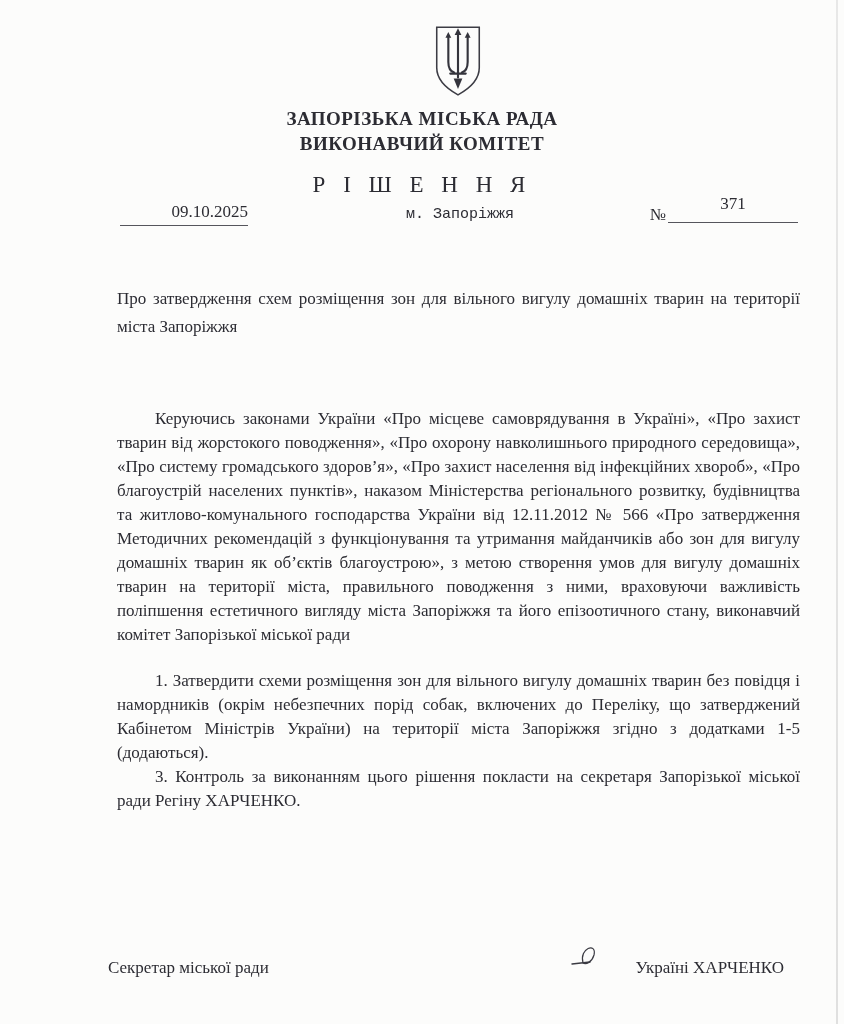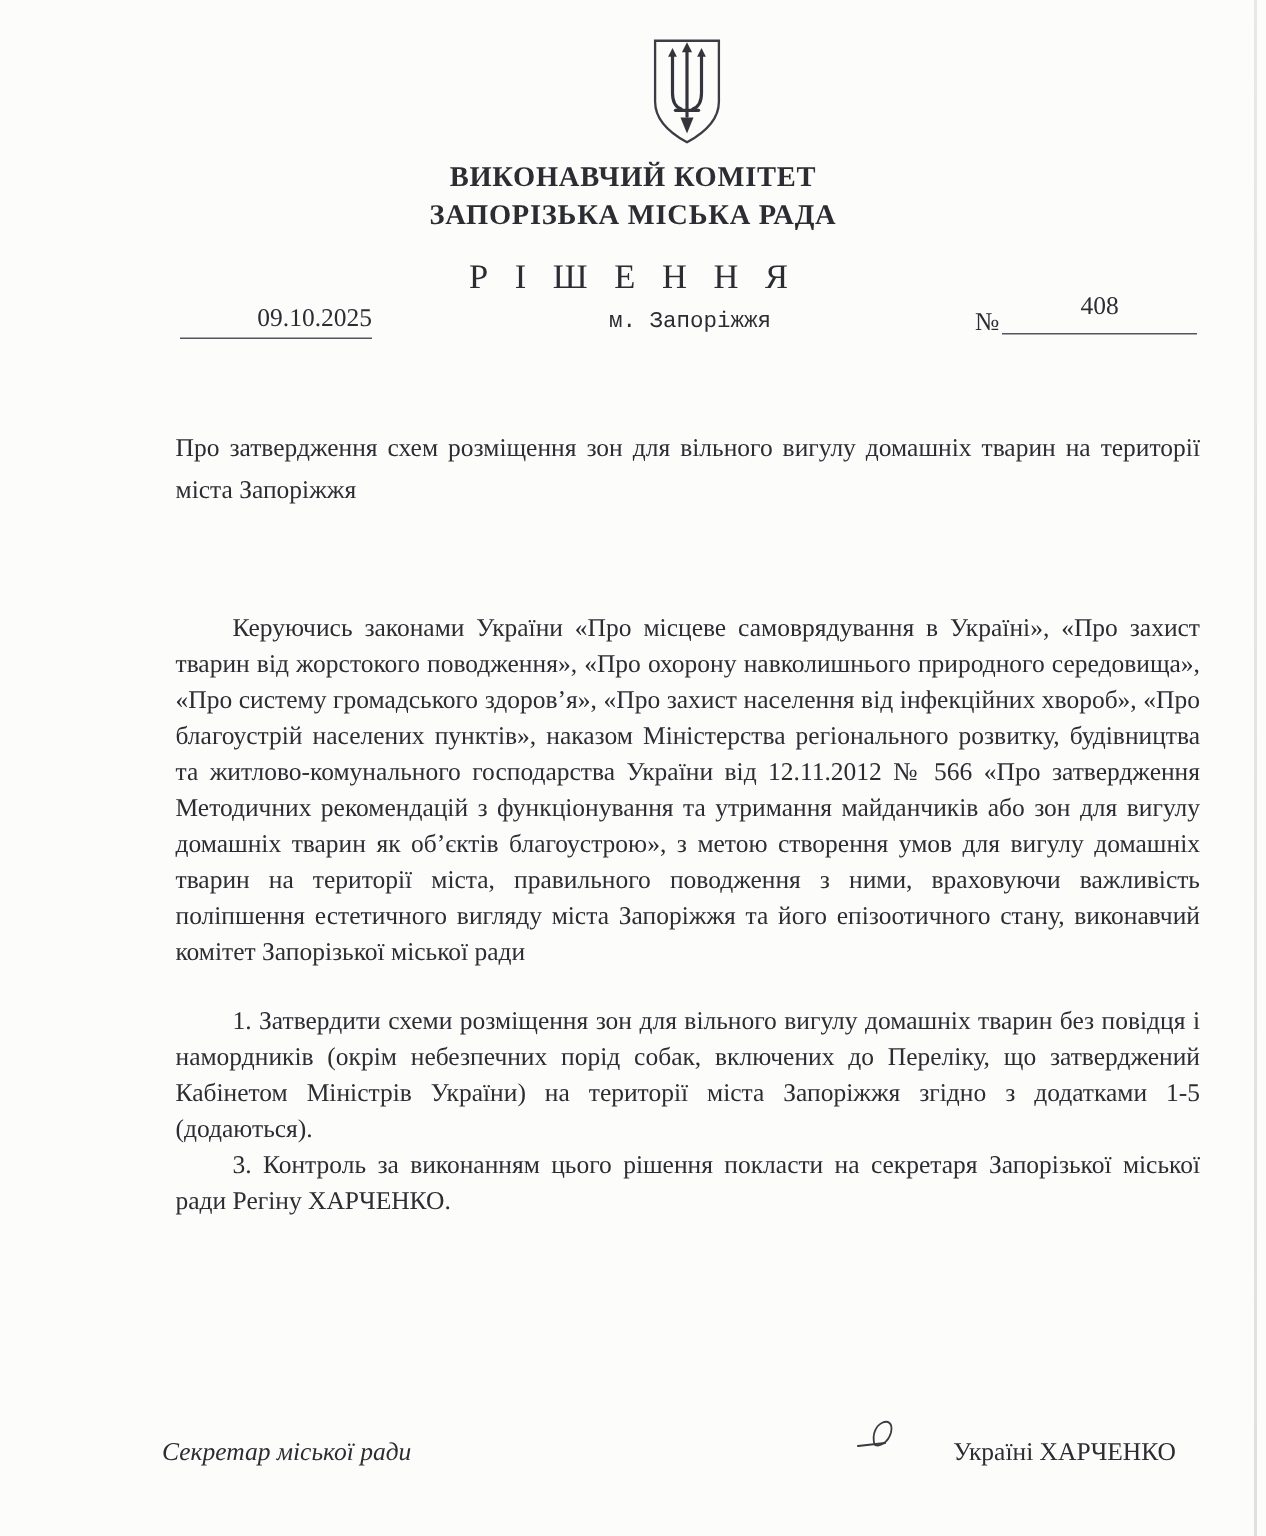--- a/index.html
+++ b/index.html
@@ -51,21 +51,21 @@
     font-weight:normal;line-height:28px;margin:0 0 66px 0;text-align:justify;
   }
   .preamble{margin:0;text-indent:38px;}
   .resolved{margin:0;font-weight:bold;}
   .item{margin:0;text-indent:38px;}
   .item.first{margin-top:22px;}
   
   .sig-row{
     position:absolute;left:108px;top:952px;width:676px;height:30px;font-size:17px;
   }
-  .sig-role{position:absolute;left:0;top:6px;font-style:italic;}
+  .sig-role{position:absolute;left:0;top:6px;}
   .sig-name{position:absolute;right:0;top:6px;text-align:right;}
   .sig-stroke{position:absolute;right:168px;top:-12px;width:46px;height:34px;}
 </style>
 </head>
 <body>
 
 <div class="page">
   <div class="scan-edge"></div>
 
   <div class="emblem">
@@ -80,31 +80,31 @@
       <g fill="#34343c" stroke="none">
         <path d="M30,3 L26.5,10 H33.5 Z"></path>
         <path d="M20,7 L17,13 H23 Z"></path>
         <path d="M40,7 L37,13 H43 Z"></path>
         <path d="M30,66 L25.5,55 H34.5 Z"></path>
       </g>
     </svg>
   </div>
 
   <div class="org">
+    <div>ЗАПОРІЗЬКА МІСЬКА РАДА</div>
     <div>ВИКОНАВЧИЙ КОМІТЕТ</div>
-    <div>ЗАПОРІЗЬКА МІСЬКА РАДА</div>
   </div>
 
   <div class="doc-type">Р І Ш Е Н Н Я</div>
 
   <div class="date-row">
     <div class="date-cell">09.10.2025</div>
     <div class="city-cell">м. Запоріжжя</div>
     <div class="no-label">№</div>
-    <div class="no-line">408</div>
+    <div class="no-line">371</div>
   </div>
 
   <div class="body-block">
     <p class="doc-title">Про затвердження схем розміщення зон для вільного вигулу домашніх тварин на території міста Запоріжжя</p>
     <p class="preamble">Керуючись законами України «Про місцеве самоврядування в Україні», «Про захист тварин від жорстокого поводження», «Про охорону навколишнього природного середовища», «Про систему громадського здоров’я», «Про захист населення від інфекційних хвороб», «Про благоустрій населених пунктів», наказом Міністерства регіонального розвитку, будівництва та житлово-комунального господарства України від 12.11.2012 № 566 «Про затвердження Методичних рекомендацій з функціонування та утримання майданчиків або зон для вигулу домашніх тварин як об’єктів благоустрою», з метою створення умов для вигулу домашніх тварин на території міста, правильного поводження з ними, враховуючи важливість поліпшення естетичного вигляду міста Запоріжжя та його епізоотичного стану, виконавчий комітет Запорізької міської ради</p>
     <p class="item first">1. Затвердити схеми розміщення зон для вільного вигулу домашніх тварин без повідця і намордників (окрім небезпечних порід собак, включених до Переліку, що затверджений Кабінетом Міністрів України) на території міста Запоріжжя згідно з додатками 1-5 (додаються).</p>
     <p class="item">3. Контроль за виконанням цього рішення покласти на секретаря Запорізької міської ради Регіну ХАРЧЕНКО.</p>
   </div>
 
   <div class="sig-row">

